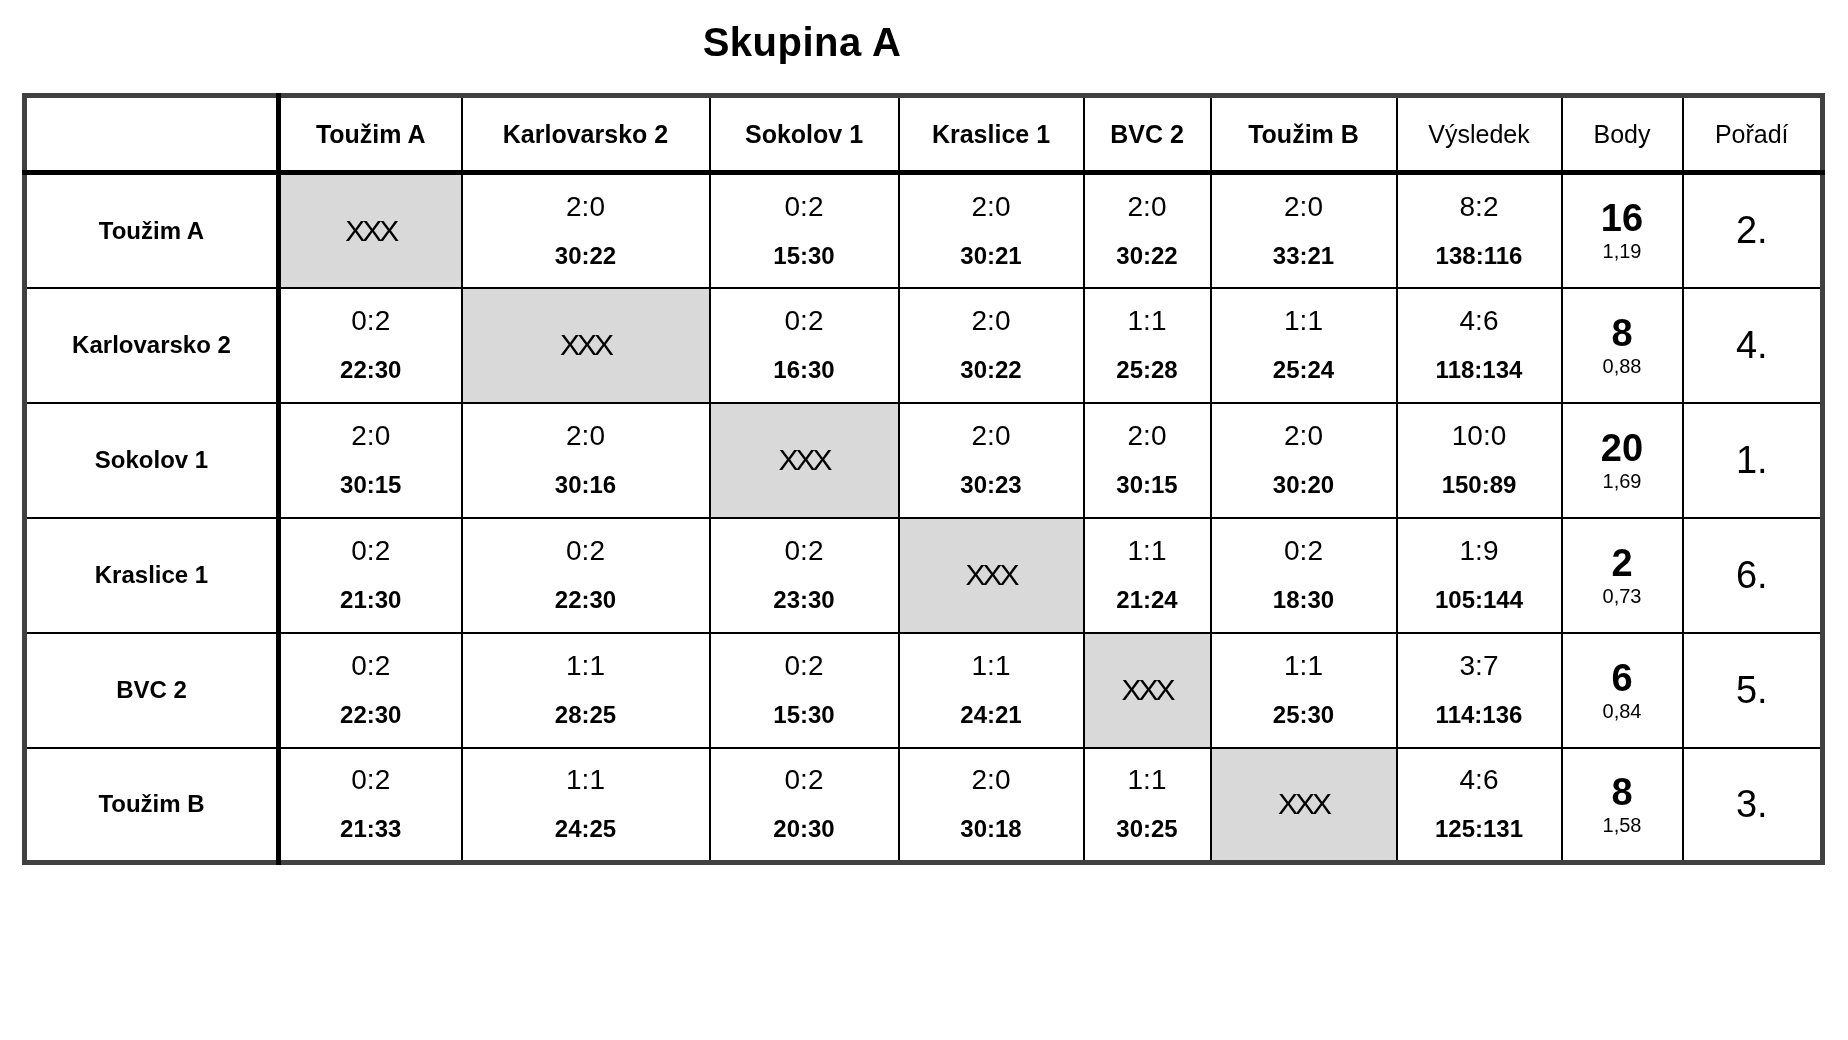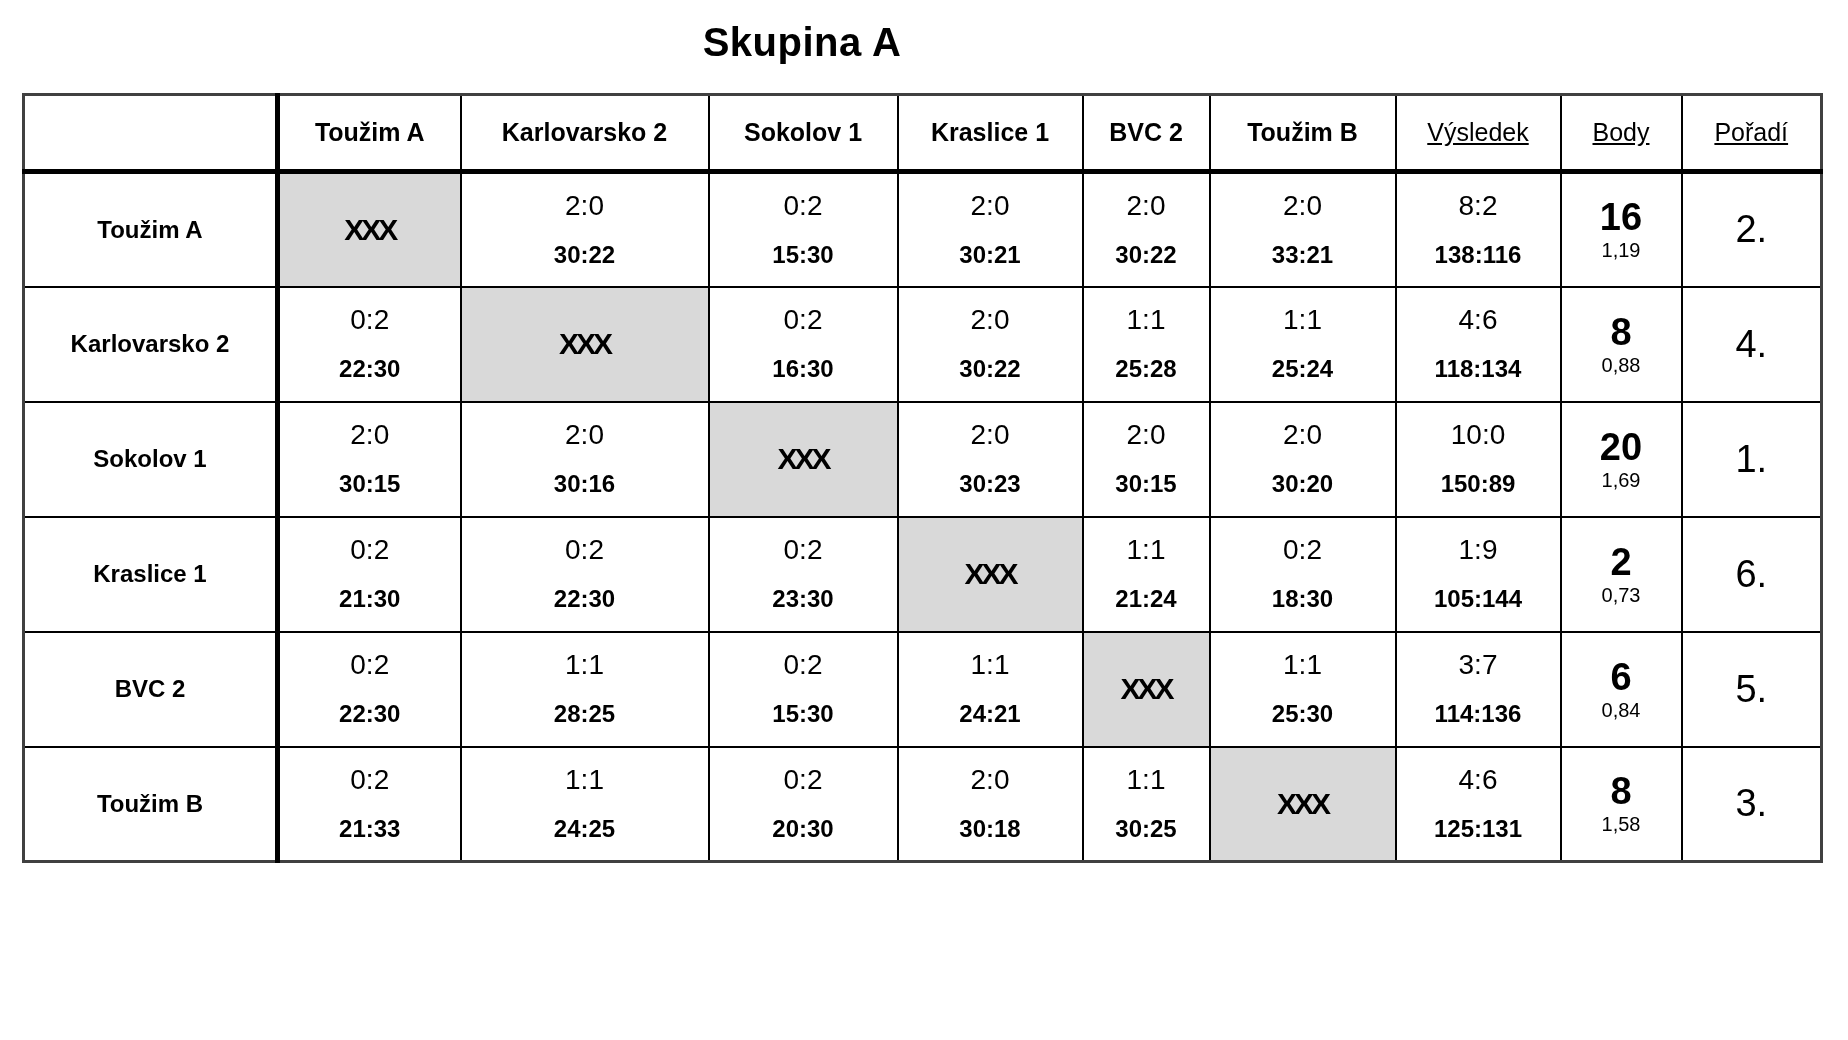--- a/index.html
+++ b/index.html
@@ -15,42 +15,42 @@
   .title {
     width: 1560px;
     text-align: center;
     font-size: 40px;
     font-weight: 700;
     margin-bottom: 28px;
     letter-spacing: 0.5px;
   }
   table.results {
     border-collapse: collapse;
-    border: 3px solid #404040;
+    border: 5px solid #404040;
     table-layout: fixed;
   }
   .results th, .results td {
     border: 2px solid #000;
     text-align: center;
     vertical-align: middle;
     padding: 0;
   }
   .results thead tr { height: 77px; }
   .results tbody tr { height: 115px; }
   .results thead th { border-bottom: 5px solid #000; }
   .results .corner, .results tbody th { border-right: 5px solid #000; }
   .results thead th.team-col { font-size: 25px; font-weight: 700; }
-  .results thead th.stat-col { font-size: 25px; font-weight: 400; text-decoration: underline; }
+  .results thead th.stat-col { font-size: 25px; font-weight: 400; }
   .results tbody th { font-size: 24px; font-weight: 700; }
   td.match .score { font-size: 28px; font-weight: 400; line-height: 1.15; }
   td.match .sets  { font-size: 24px; font-weight: 700; line-height: 1.2; margin-top: 19px; }
   td.diag {
     background: var(--diag-bg, #d9d9d9);
     font-size: 30px;
-    font-weight: 700;
+    font-weight: 400;
     letter-spacing: -3px;
   }
   td.points-cell .pts   { font-size: 38px; font-weight: 700; line-height: 1.0; }
   td.points-cell .ratio { font-size: 20px; font-weight: 400; line-height: 1.1; margin-top: 3px; }
   td.rank { font-size: 38px; font-weight: 400; }
 </style>
 </head>
 <body>
 
 <div class="page">

